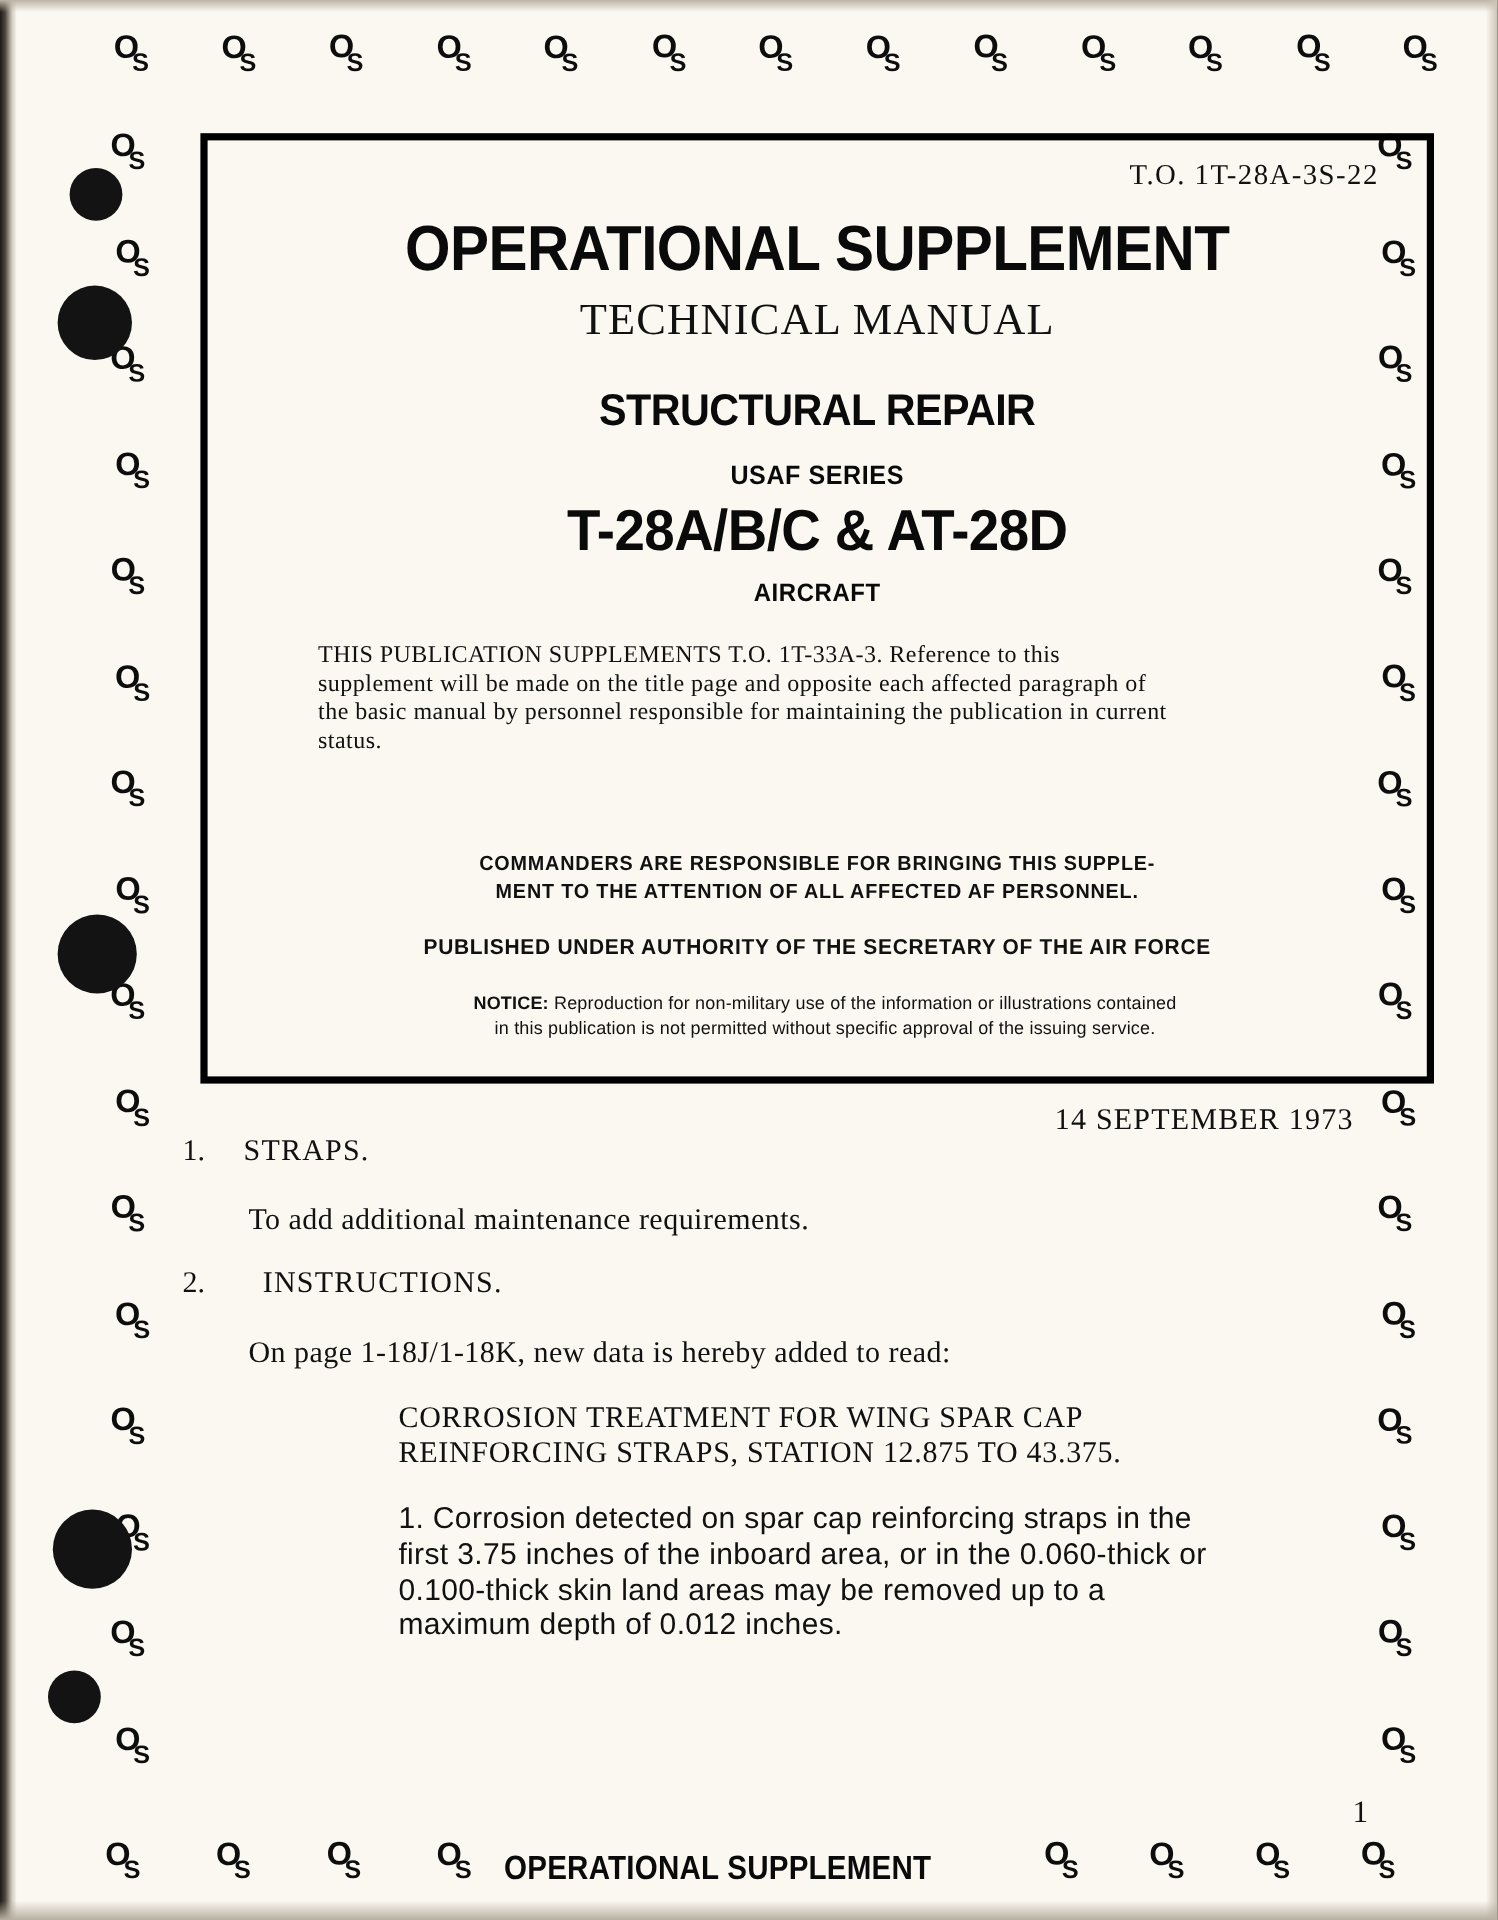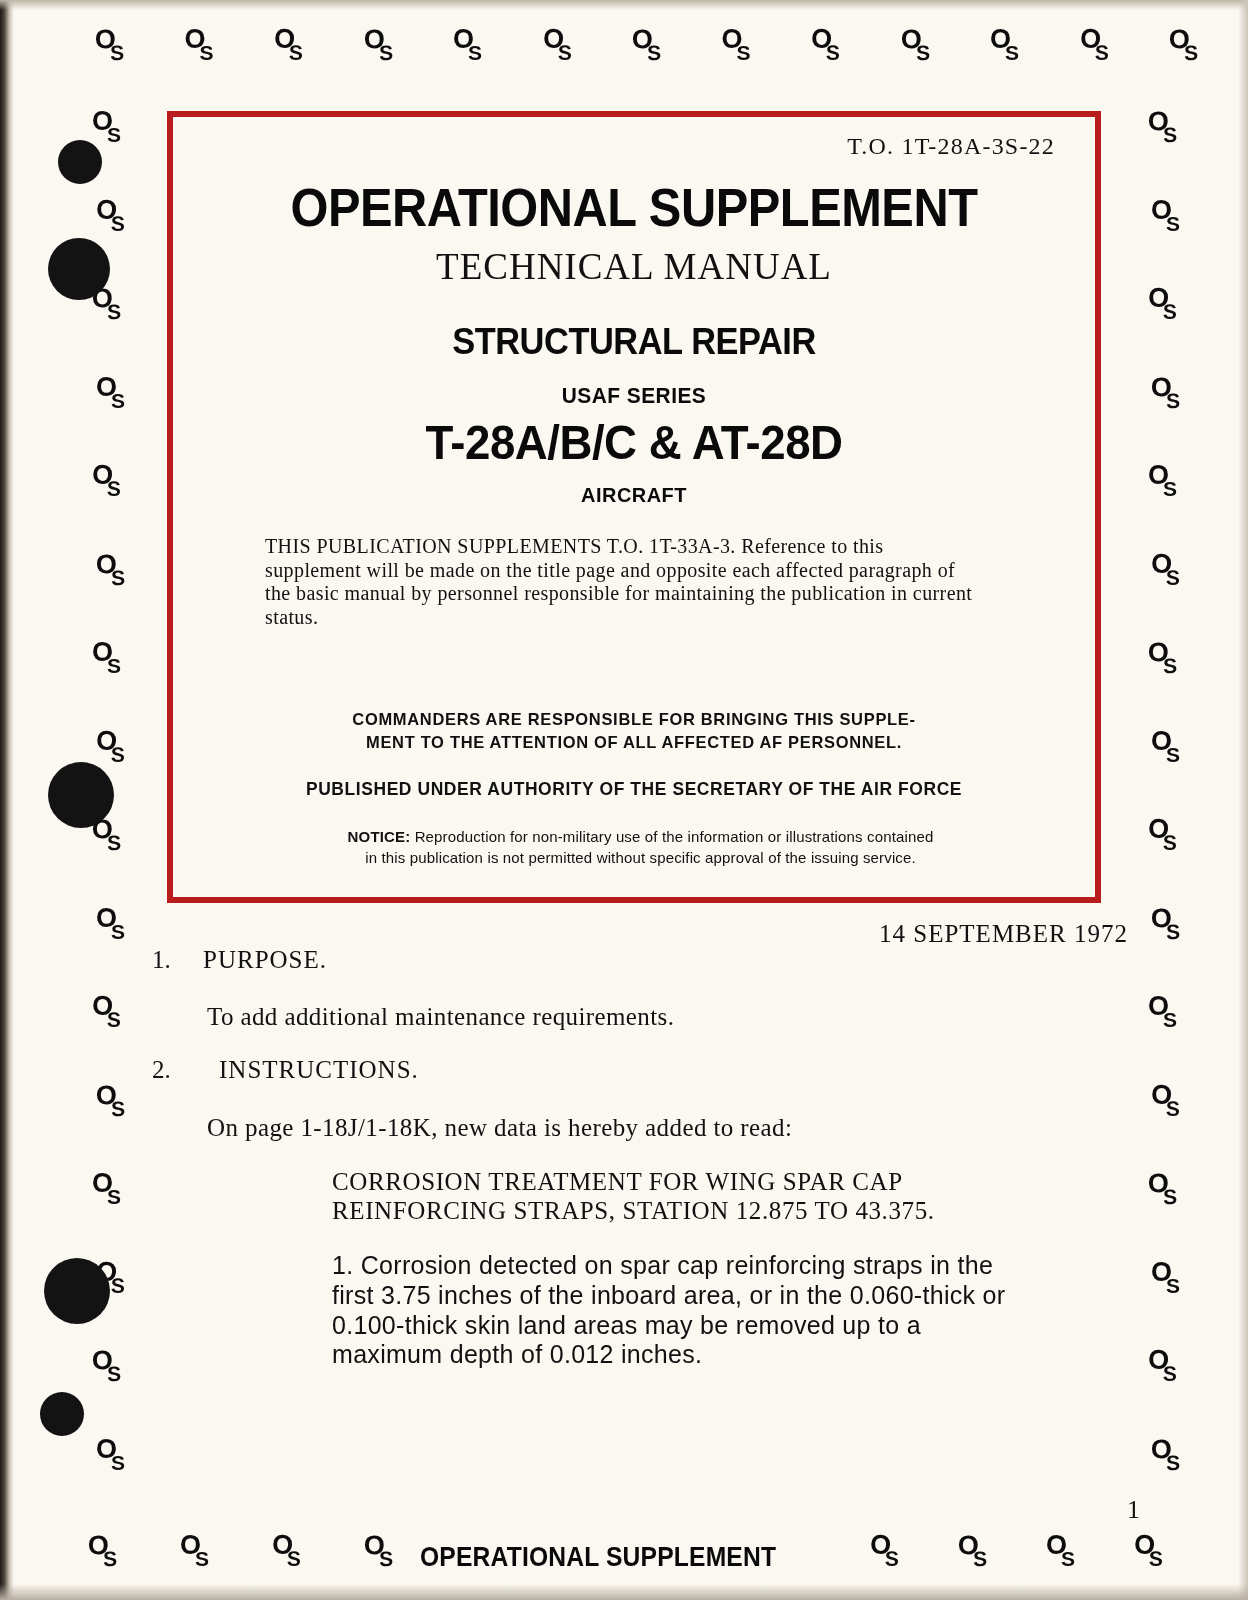--- a/index.html
+++ b/index.html
@@ -75,23 +75,23 @@
     position: absolute;
     background: #131313;
     border-radius: 50%;
   }
 
   
   #title-box {
     position: absolute;
     left: 167px;
     top: 111px;
-    width: 934px;
+    width: 1028px;
     height: 792px;
-    border: 6px solid #b91c1c;
+    border: 6px solid #000000;
     box-sizing: border-box;
     background: transparent;
   }
   #to-number {
     position: absolute;
     right: 40px;
     top: 16px;
     font-family: "Liberation Serif", serif;
     font-size: 24px;
     letter-spacing: 1.2px;
@@ -529,24 +529,24 @@
 
     <div id="notice">
       <div>
         <span class="notice-label">NOTICE:</span>
         <span>Reproduction for non-military use of the information or illustrations contained</span>
       </div>
       <div>in this publication is not permitted without specific approval of the issuing service.</div>
     </div>
   </div>
 
-  <div id="doc-date">14 SEPTEMBER 1972</div>
+  <div id="doc-date">14 SEPTEMBER 1973</div>
 
   <div id="p1-num" class="sec-num">1.</div>
-  <div id="p1-head" class="sec-head">PURPOSE.</div>
+  <div id="p1-head" class="sec-head">STRAPS.</div>
   <div id="p1-text" class="body-para">To add additional maintenance requirements.</div>
 
   <div id="p2-num" class="sec-num">2.</div>
   <div id="p2-head" class="sec-head">INSTRUCTIONS.</div>
   <div id="p2-text" class="body-para">On page 1-18J/1-18K, new data is hereby added to read:</div>
 
   <div id="corrosion-title">CORROSION TREATMENT FOR WING SPAR CAP REINFORCING STRAPS, STATION 12.875 TO 43.375.</div>
   <div id="corrosion-item">1. Corrosion detected on spar cap reinforcing straps in the first 3.75 inches of the inboard area, or in the 0.060-thick or 0.100-thick skin land areas may be removed up to a maximum depth of 0.012 inches.</div>
 
   <div id="page-number">1</div>

